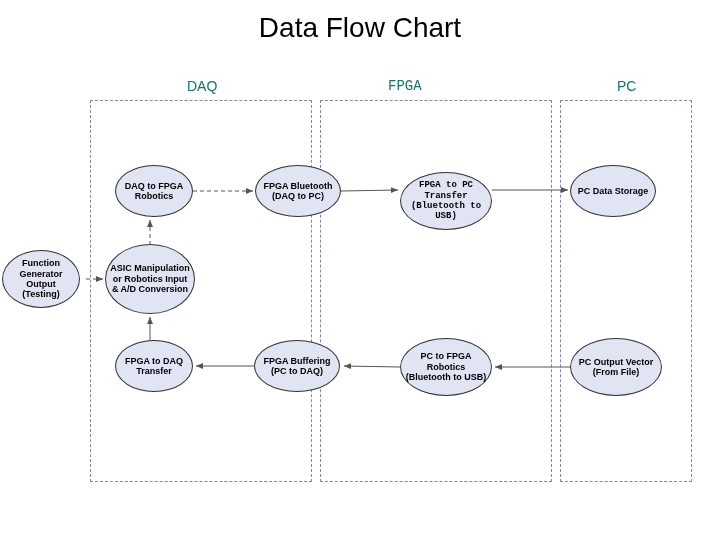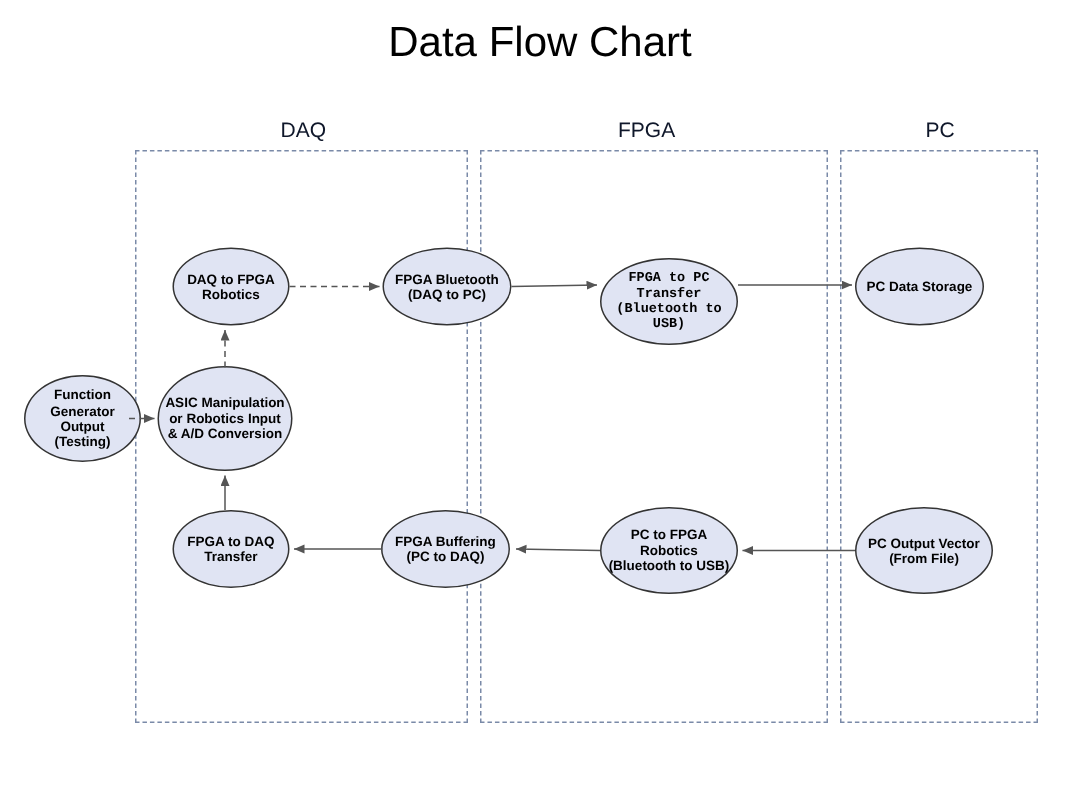--- a/index.html
+++ b/index.html
@@ -18,21 +18,21 @@
     left: 0;
     right: 0;
     text-align: center;
     font-size: 28px;
     font-weight: 400;
     color: #000000;
   }
   .group-label {
     position: absolute;
     font-size: 14px;
-    color: #0f172a;
+    color: #0f766e;
   }
   .group-box {
     position: absolute;
     border: 1.5px dashed #7a8aa8;
     background: transparent;
   }
   .node {
     position: absolute;
     border: 1px solid #333;
     border-radius: 50%;
@@ -65,28 +65,28 @@
     stroke-width: 1;
     stroke-dasharray: 4 3;
   }
 </style>
 </head>
 <body>
 
 <div class="title">Data Flow Chart</div>
 
 <div class="group-label" style="left:187px; top:78px;">DAQ</div>
-<div class="group-label" style="left:412px; top:78px;">FPGA</div>
+<div class="group-label" style="left:388px; top:78px;font-family:Liberation Mono, monospace;">FPGA</div>
 <div class="group-label" style="left:617px; top:78px;">PC</div>
 
 <div class="group-box" style="left:90px; top:100px; width:220px; height:380px;"></div>
 <div class="group-box" style="left:320px; top:100px; width:230px; height:380px;"></div>
 <div class="group-box" style="left:560px; top:100px; width:130px; height:380px;"></div>
 
-<div class="node" style="left:16px; top:250px; width:78px; height:58px;">Function Generator Output (Testing)</div>
+<div class="node" style="left:2px; top:250px; width:78px; height:58px;">Function Generator Output (Testing)</div>
 
 <div class="node" style="left:105px; top:244px; width:90px; height:70px;">ASIC Manipulation or Robotics Input &amp; A/D Conversion</div>
 
 <div class="node" style="left:115px; top:165px; width:78px; height:52px;">DAQ to FPGA Robotics</div>
 
 <div class="node" style="left:115px; top:340px; width:78px; height:52px;">FPGA to DAQ Transfer</div>
 
 <div class="node" style="left:255px; top:165px; width:86px; height:52px;">FPGA Bluetooth (DAQ to PC)</div>
 
 <div class="node" style="left:254px; top:340px; width:86px; height:52px;text-align:center;">FPGA Buffering (PC to DAQ)</div>

